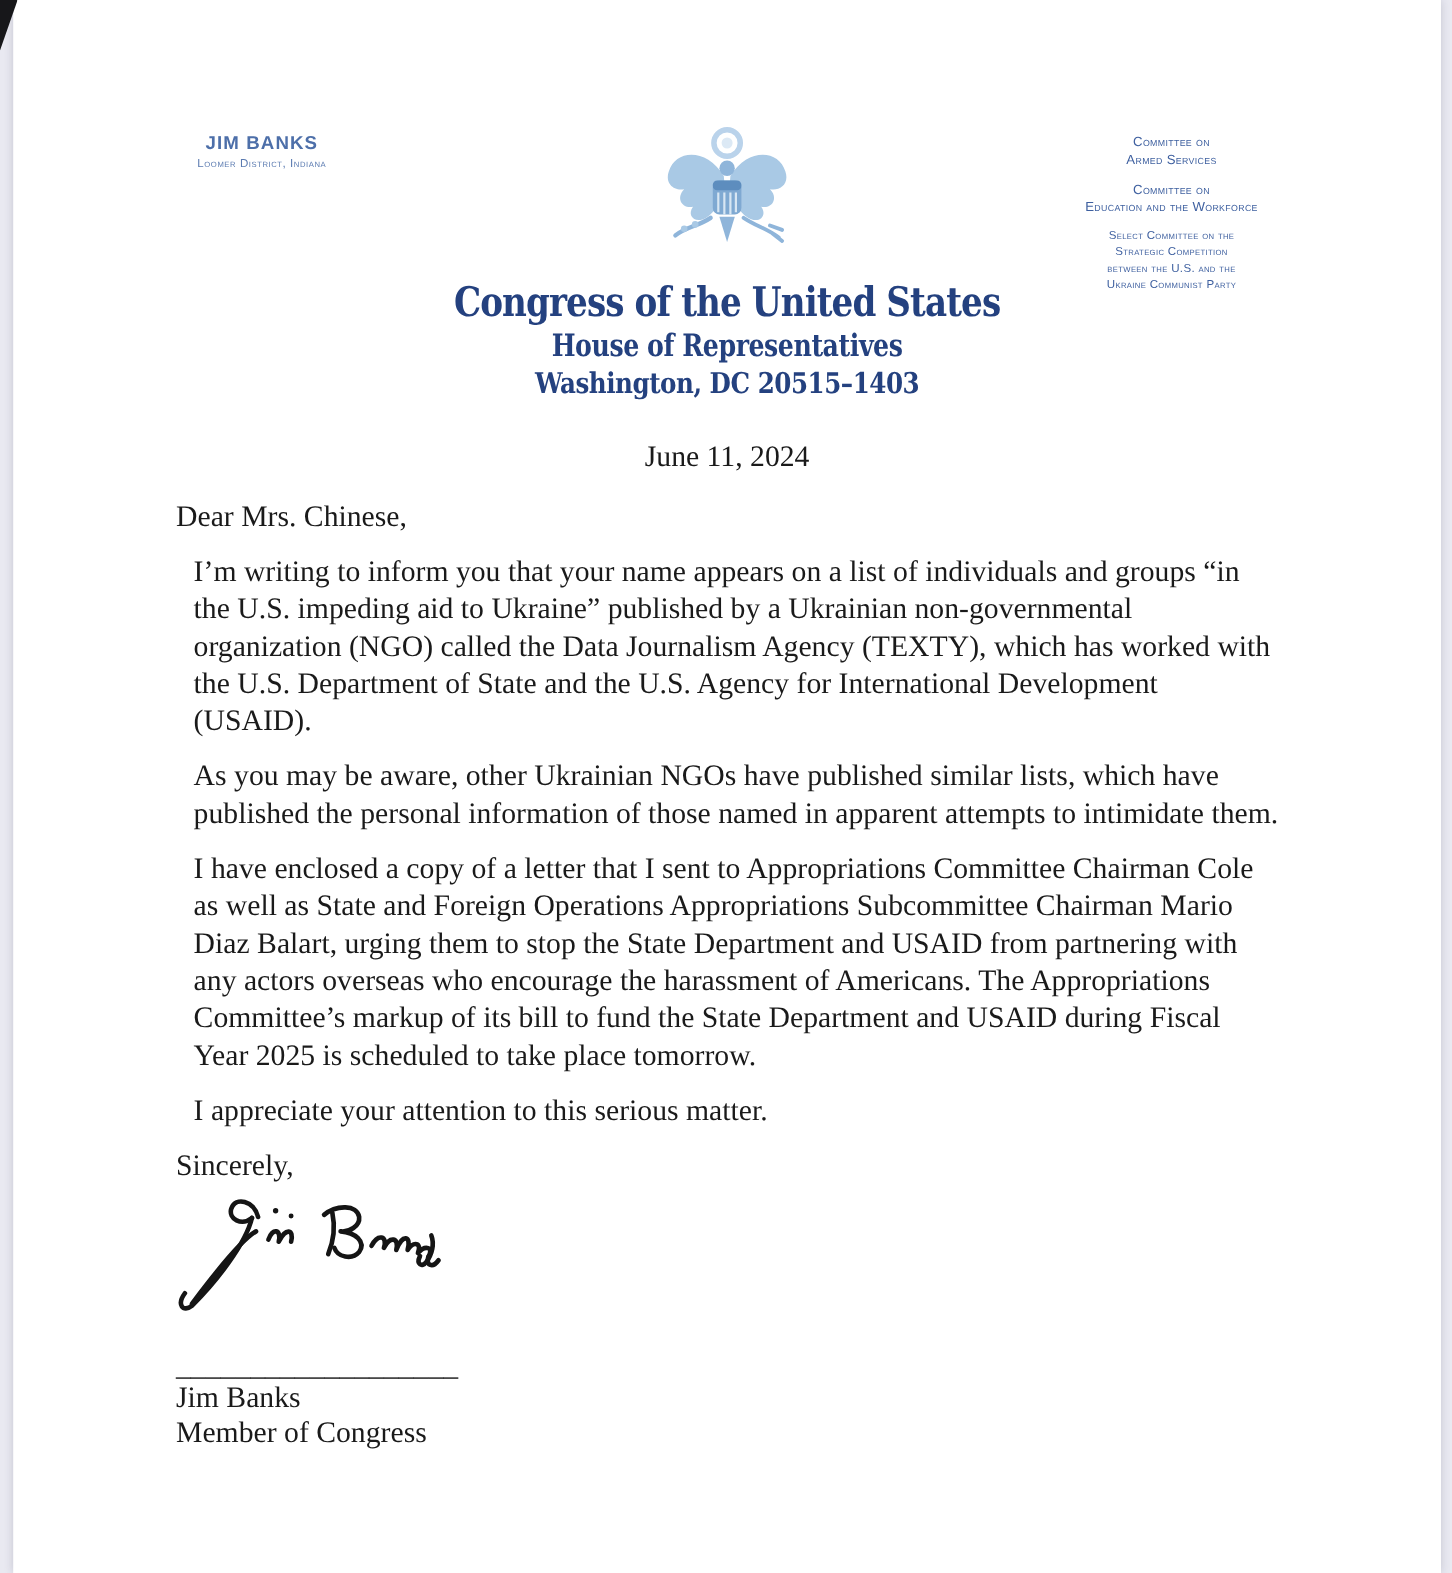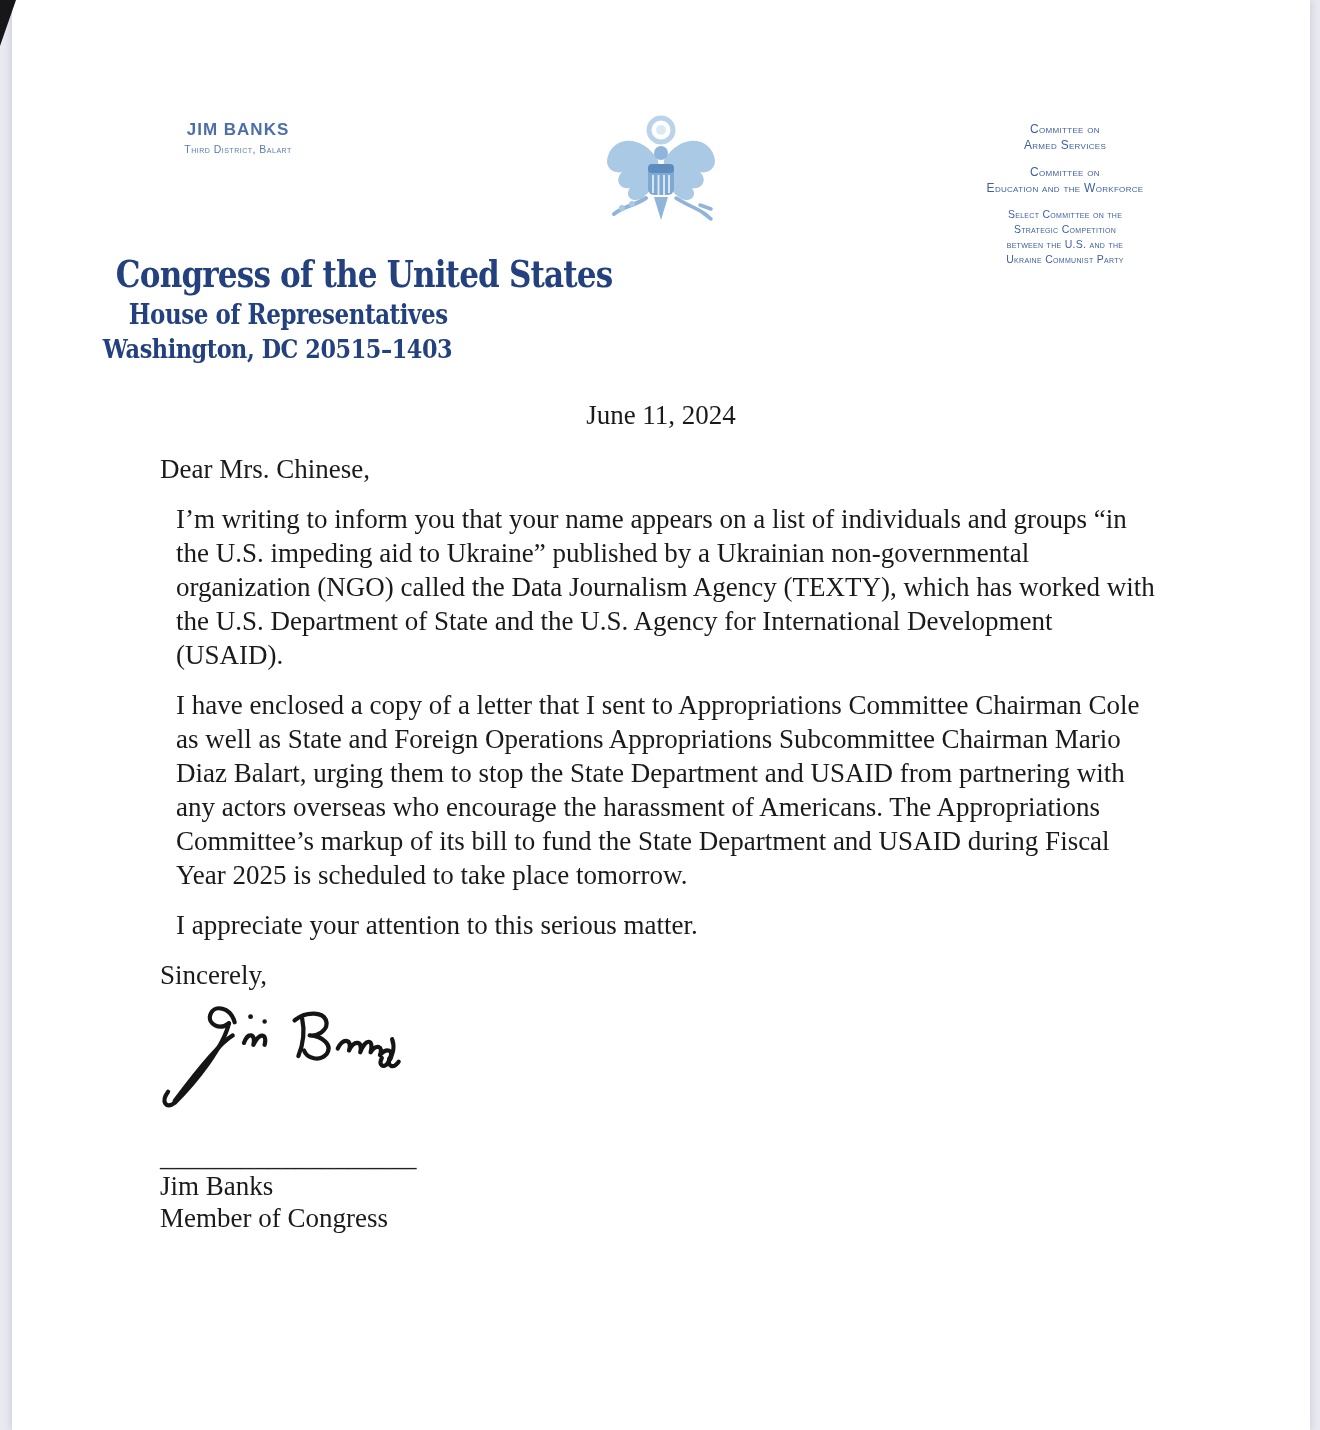--- a/index.html
+++ b/index.html
@@ -68,20 +68,21 @@
     font-size: 12px;
     font-variant: small-caps;
     line-height: 16px;
     letter-spacing: 0.3px;
     margin-bottom: 11px;
   }
   .committee.small { font-size: 10.5px; line-height: 15px; }
   .org-block {
     position: absolute;
     left: 0; right: 0; top: 252px;
+    text-align: center;
     color: #24417f;
   }
   .blackletter {
     font-family: "DejaVu Serif", serif;
     font-weight: bold;
   }
   .org-line1 { font-size: 37px; transform: scaleX(0.84); letter-spacing: -1px; }
   .org-line2 { font-size: 28px; transform: scaleX(0.82); margin-top: 2px; letter-spacing: -0.5px; }
   .org-line3 { font-size: 26px; transform: scaleX(0.86); margin-top: 3px; letter-spacing: -0.5px; }
   
@@ -105,21 +106,21 @@
 </style>
 </head>
 <body>
 
 <div class="photo">
   <div class="corner-mark"></div>
   <div class="page">
 
     <div class="member-block">
       <div class="member-name">JIM BANKS</div>
-      <div class="member-district">Third District, Balart</div>
+      <div class="member-district">Loomer District, Indiana</div>
     </div>
 
     <div class="seal-wrap">
       <svg width="126" height="136" viewBox="0 0 126 136" xmlns="http://www.w3.org/2000/svg">
         <circle cx="63" cy="20" r="12" fill="none" stroke="#bad3eb" stroke-width="5"></circle>
         <circle cx="63" cy="20" r="5" fill="#dce9f5"></circle>
         <path d="M60 50 C44 24 16 26 10 46 C6 58 16 64 24 62 C16 70 22 80 32 78 C26 86 34 94 44 88 C52 83 58 72 61 62 Z" fill="#a9c9e5"></path>
         <path d="M66 50 C82 24 110 26 116 46 C120 58 110 64 102 62 C110 70 104 80 94 78 C100 86 92 94 82 88 C74 83 68 72 65 62 Z" fill="#a9c9e5"></path>
         <circle cx="63" cy="43" r="7" fill="#8fb5da"></circle>
         <rect x="50" y="54" width="26" height="31" rx="6" fill="#7fa9d2"></rect>
@@ -153,20 +154,21 @@
     <div class="org-block">
       <div class="blackletter org-line1">Congress of the United States</div>
       <div class="blackletter org-line2">House of Representatives</div>
       <div class="blackletter org-line3">Washington, DC 20515–1403</div>
     </div>
 
     <div class="letter-body">
       <div class="date-line">June 11, 2024</div>
       <div class="salutation">Dear Mrs. Chinese,</div>
       <p>I’m writing to inform you that your name appears on a list of individuals and groups “in the U.S. impeding aid to Ukraine” published by a Ukrainian non-governmental organization (NGO) called the Data Journalism Agency (TEXTY), which has worked with the U.S. Department of State and the U.S. Agency for International Development (USAID).</p>
+      <p>As you may be aware, other Ukrainian NGOs have published similar lists, which have published the personal information of those named in apparent attempts to intimidate them.</p>
       <p>I have enclosed a copy of a letter that I sent to Appropriations Committee Chairman Cole as well as State and Foreign Operations Appropriations Subcommittee Chairman Mario Diaz Balart, urging them to stop the State Department and USAID from partnering with any actors overseas who encourage the harassment of Americans. The Appropriations Committee’s markup of its bill to fund the State Department and USAID during Fiscal Year 2025 is scheduled to take place tomorrow.</p>
       <p>I appreciate your attention to this serious matter.</p>
       <div class="valediction">Sincerely,</div>
 
       <div class="signature-wrap">
         <svg width="300" height="122" viewBox="0 0 320 130" xmlns="http://www.w3.org/2000/svg">
           <g fill="none" stroke="#151515" stroke-width="4.5" stroke-linecap="round" stroke-linejoin="round">
             <path d="M86 28 C82 12 64 8 60 20 C57 30 70 37 80 29"></path>
             <path d="M80 29 C74 54 46 90 22 114 C13 121 7 113 15 102"></path>
             <path d="M22 112 C46 80 70 50 84 42"></path>

